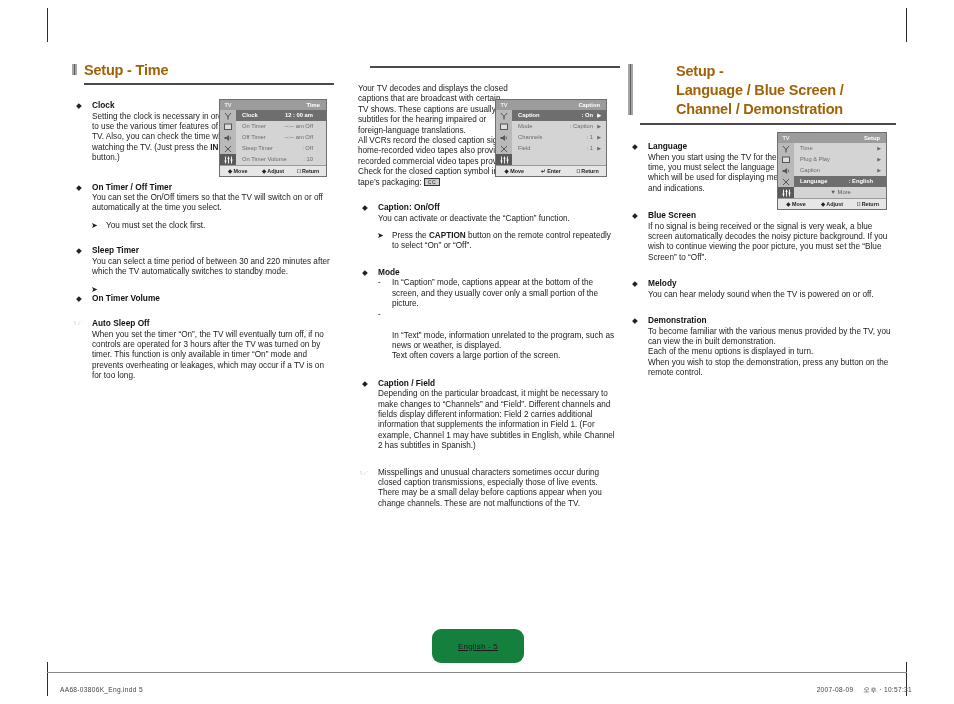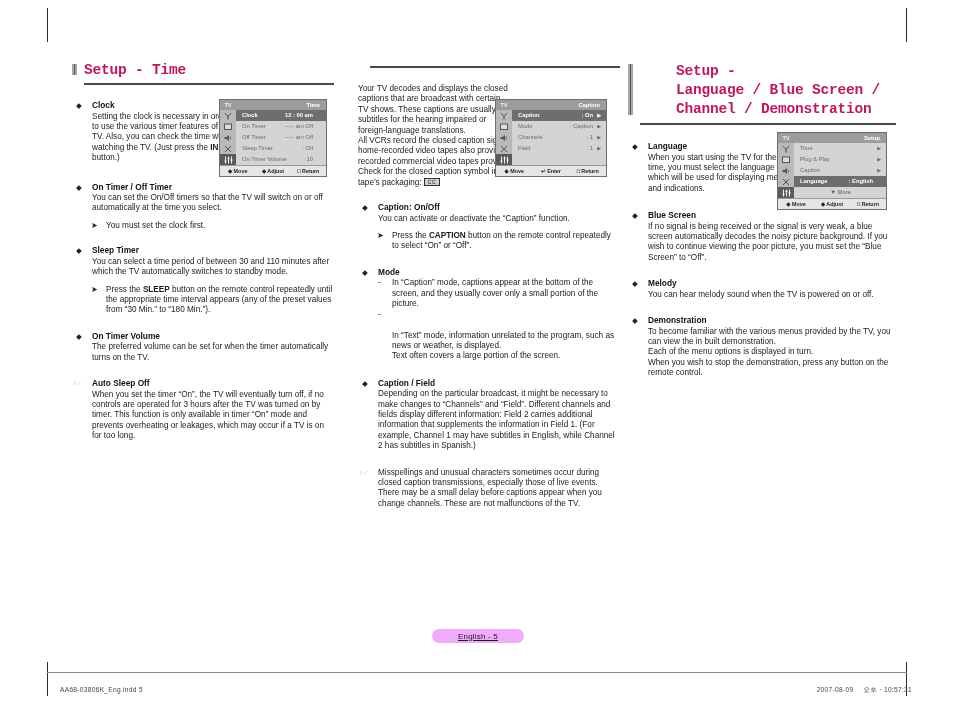--- a/index.html
+++ b/index.html
@@ -21,23 +21,22 @@
   .col{position:absolute;top:62px;}
   .col-left{left:72px;width:262px;}
   .col-mid{left:358px;width:258px;}
   .col-right{left:628px;width:268px;}
 
   
   .head{position:relative;padding-left:12px;}
   .head .bar{position:absolute;left:0;top:2px;width:5px;bottom:10px;background:#a6a6a6;}
   .head .bar:after{content:"";position:absolute;left:2px;top:0;bottom:0;width:1px;background:#5c5c5c;}
   .head h1{
-    margin:0;font-size:14.5px;line-height:17px;font-weight:bold;color:#be185d;
+    margin:0;font-size:14.5px;line-height:17px;font-weight:bold;color:#a16207;
     letter-spacing:-0.2px;
-    font-family:Liberation Mono, monospace;
   }
   .head .rule{margin-top:4px;height:2px;background:#4a4a4a;}
   .col-left .head .rule{width:250px;}
   .col-mid .head .rule{width:250px;}
   .col-right .head .rule{width:256px;}
   .col-right .head h1{line-height:19px;margin-left:36px;}
 
   
   .sec{position:relative;margin-top:13px;padding-left:20px;font-size:8.2px;line-height:10.3px;}
   .sec .bullet{position:absolute;left:4px;top:1px;font-size:7.5px;color:#222;line-height:10px;}
@@ -76,22 +75,22 @@
   .osd .row.more{color:#5a5a5a;justify-content:center;}
   .osd .footbar{display:flex;height:10px;align-items:center;background:#e6e6e6;
     border-top:1px solid #9a9a9a;font-size:5.4px;color:#222;font-weight:bold;}
   .osd .footbar span{flex:1;text-align:center;}
 
   .osd-time{left:219px;top:99px;width:106px;}
   .osd-caption{left:495px;top:99px;width:110px;}
   .osd-setup{left:777px;top:132px;width:108px;}
 
   
-  .pagebadge{position:absolute;left:432px;top:629px;width:92px;height:14px;
-    background:#f0abfc;border-radius:9px;color:#1b1b1b;font-size:8px;
+  .pagebadge{position:absolute;left:432px;top:629px;width:92px;height:34px;
+    background:#15803d;border-radius:9px;color:#1b1b1b;font-size:8px;
     display:flex;align-items:center;justify-content:center;letter-spacing:0.2px;text-decoration:underline;}
   .footrule{position:absolute;left:47px;top:672px;width:860px;height:1px;background:#8a8a8a;}
   .footleft{position:absolute;left:60px;top:686px;font-size:6.6px;color:#444;letter-spacing:0.3px;}
   .footright{position:absolute;right:42px;top:686px;font-size:6.6px;color:#444;letter-spacing:0.3px;}
   .footright .sep{display:inline-block;width:10px;}
 </style>
 </head>
 <body>
 
 <div class="trim tm-tl-v"></div>
@@ -120,31 +119,29 @@
       <p class="body">You can set the On/Off timers so that the TV will switch on or off automatically at the time you select.</p>
       <div class="note">
         <span class="arrow">➤</span>
         <span>You must set the clock first.</span>
       </div>
     </div>
 
     <div class="sec" style="margin-top:14px;">
       <span class="bullet">◆</span>
       <h2>Sleep Timer</h2>
-      <p class="body">You can select a time period of between 30 and 110 minutes after which the TV automatically switches to standby mode.</p>
+      <p class="body">You can select a time period of between 30 and 220 minutes after which the TV automatically switches to standby mode.</p>
       <div class="note">
         <span class="arrow">➤</span>
-        <span><span>Press the </span><b>SLEEP</b><span> button on the remote control repeatedly until the appropriate time interval appears (any of the preset values from “30 Min.” to “180 Min.”).</span></span>
       </div>
     </div>
 
     <div class="sec" style="margin-top:15px;">
       <span class="bullet">◆</span>
       <h2>On Timer Volume</h2>
-      <p class="body">The preferred volume can be set for when the timer automatically turns on the TV.</p>
     </div>
 
     <div class="sec" style="margin-top:15px;">
       <span class="bullet hand">☞</span>
       <h2>Auto Sleep Off</h2>
       <p class="body">When you set the timer “On”, the TV will eventually turn off, if no controls are operated for 3 hours after the TV was turned on by timer. This function is only available in timer “On” mode and prevents overheating or leakages, which may occur if a TV is on for too long.</p>
     </div>
   </div>
 
   <div class="col col-mid">

